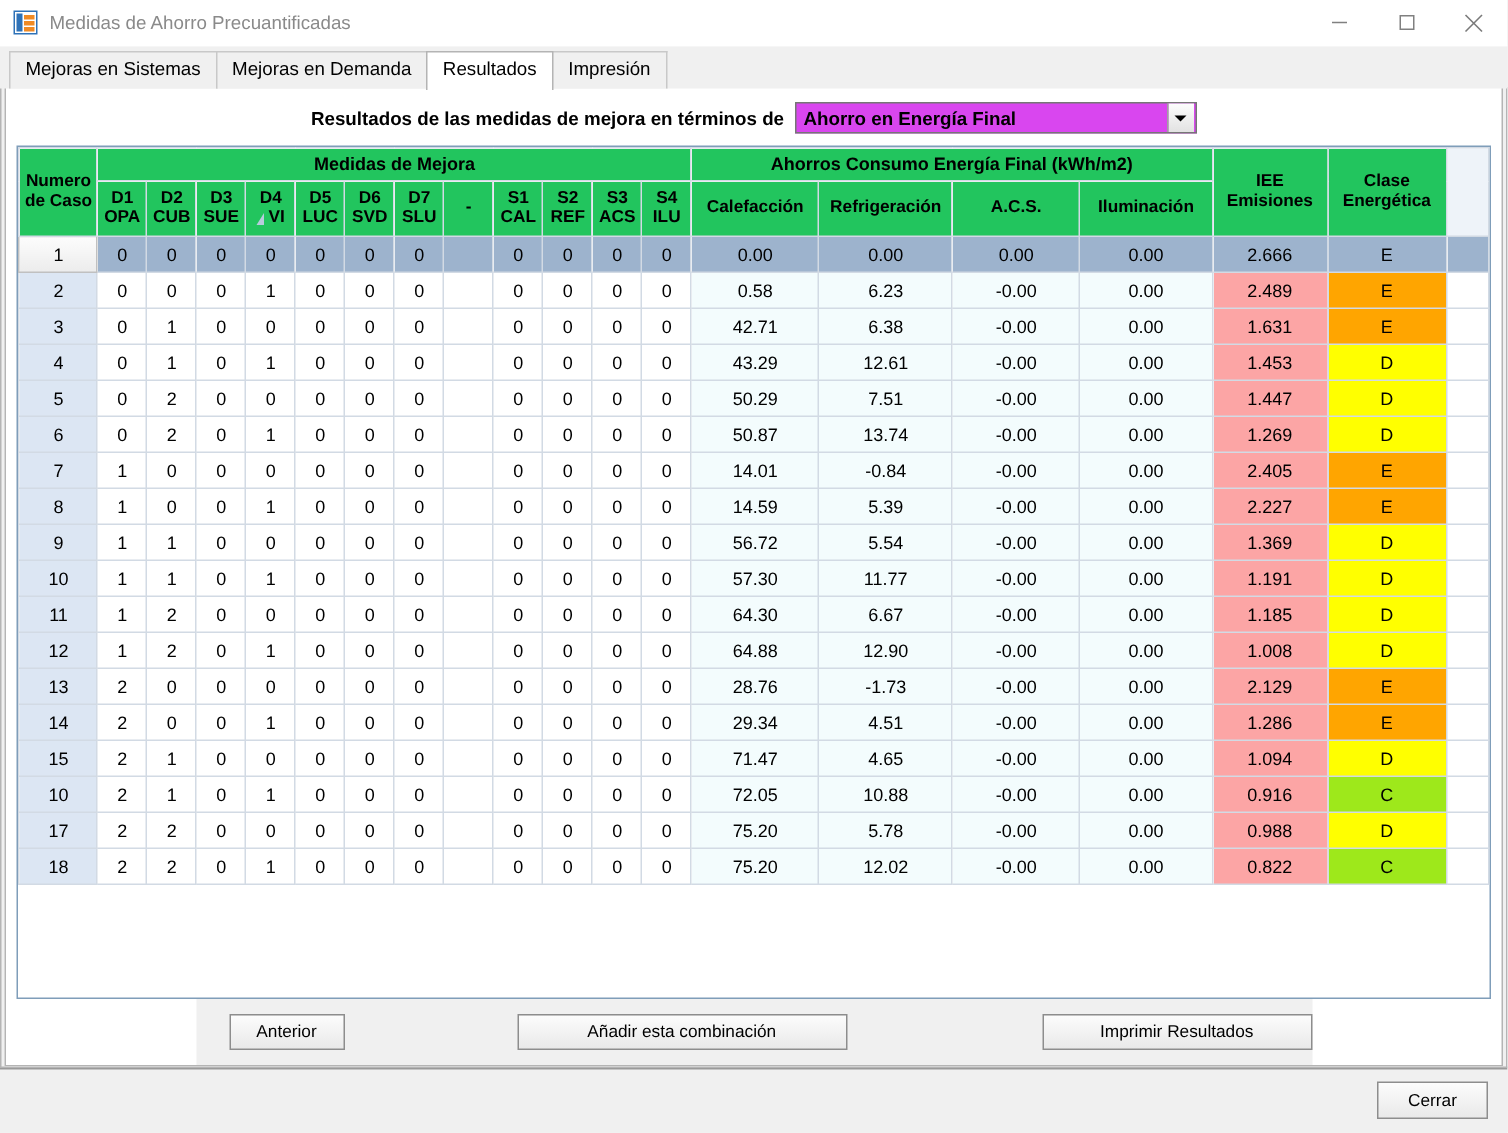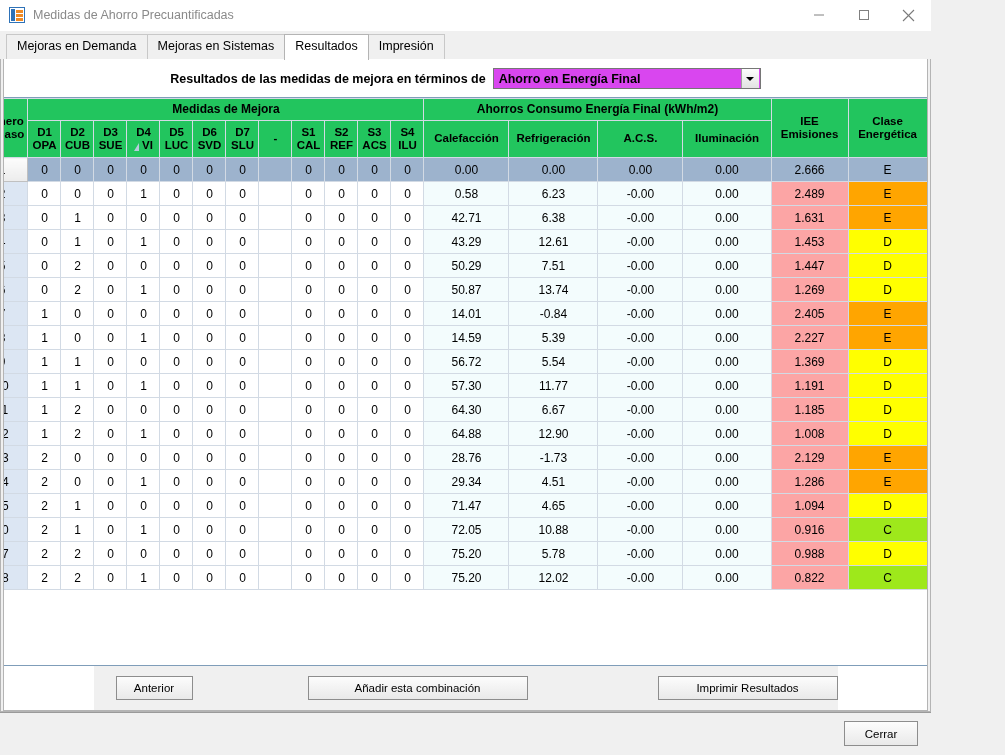--- a/index.html
+++ b/index.html
@@ -4,21 +4,21 @@
 <style>
   html, body {
     margin: 0; padding: 0;
     width: 1005px; height: 755px;
     background: #f0f0f0;
     font-family: "Liberation Sans", sans-serif;
     overflow: hidden;
   }
   #app {
     position: relative;
-    width: 931px; height: 755px;
+    width: 1005px; height: 755px;
     background: #f0f0f0;
     box-sizing: border-box;
     display: flex; flex-direction: column;
   }
 
   
   .titlebar {
     height: 30px;
     background: #ffffff;
     display: flex;
@@ -278,22 +278,22 @@
       <div class="win-btn">
         <svg width="13" height="13" viewBox="0 0 13 13">
             <line x1="1" y1="1" x2="12" y2="12" stroke="#7a7a7a" stroke-width="1.1"></line>
             <line x1="12" y1="1" x2="1" y2="12" stroke="#7a7a7a" stroke-width="1.1"></line>
           </svg>
       </div>
     </div>
   </div>
 
   <div class="tabstrip">
+    <div class="tab">Mejoras en Sistemas</div>
     <div class="tab">Mejoras en Demanda</div>
-    <div class="tab">Mejoras en Sistemas</div>
     <div class="tab active">Resultados</div>
     <div class="tab">Impresión</div>
   </div>
 
   <div class="outer-pane">
     <div class="inner-white">
 
       <div class="filterrow">
         <div class="filterlabel">Resultados de las medidas de mejora en términos de</div>
         <div class="combo">

